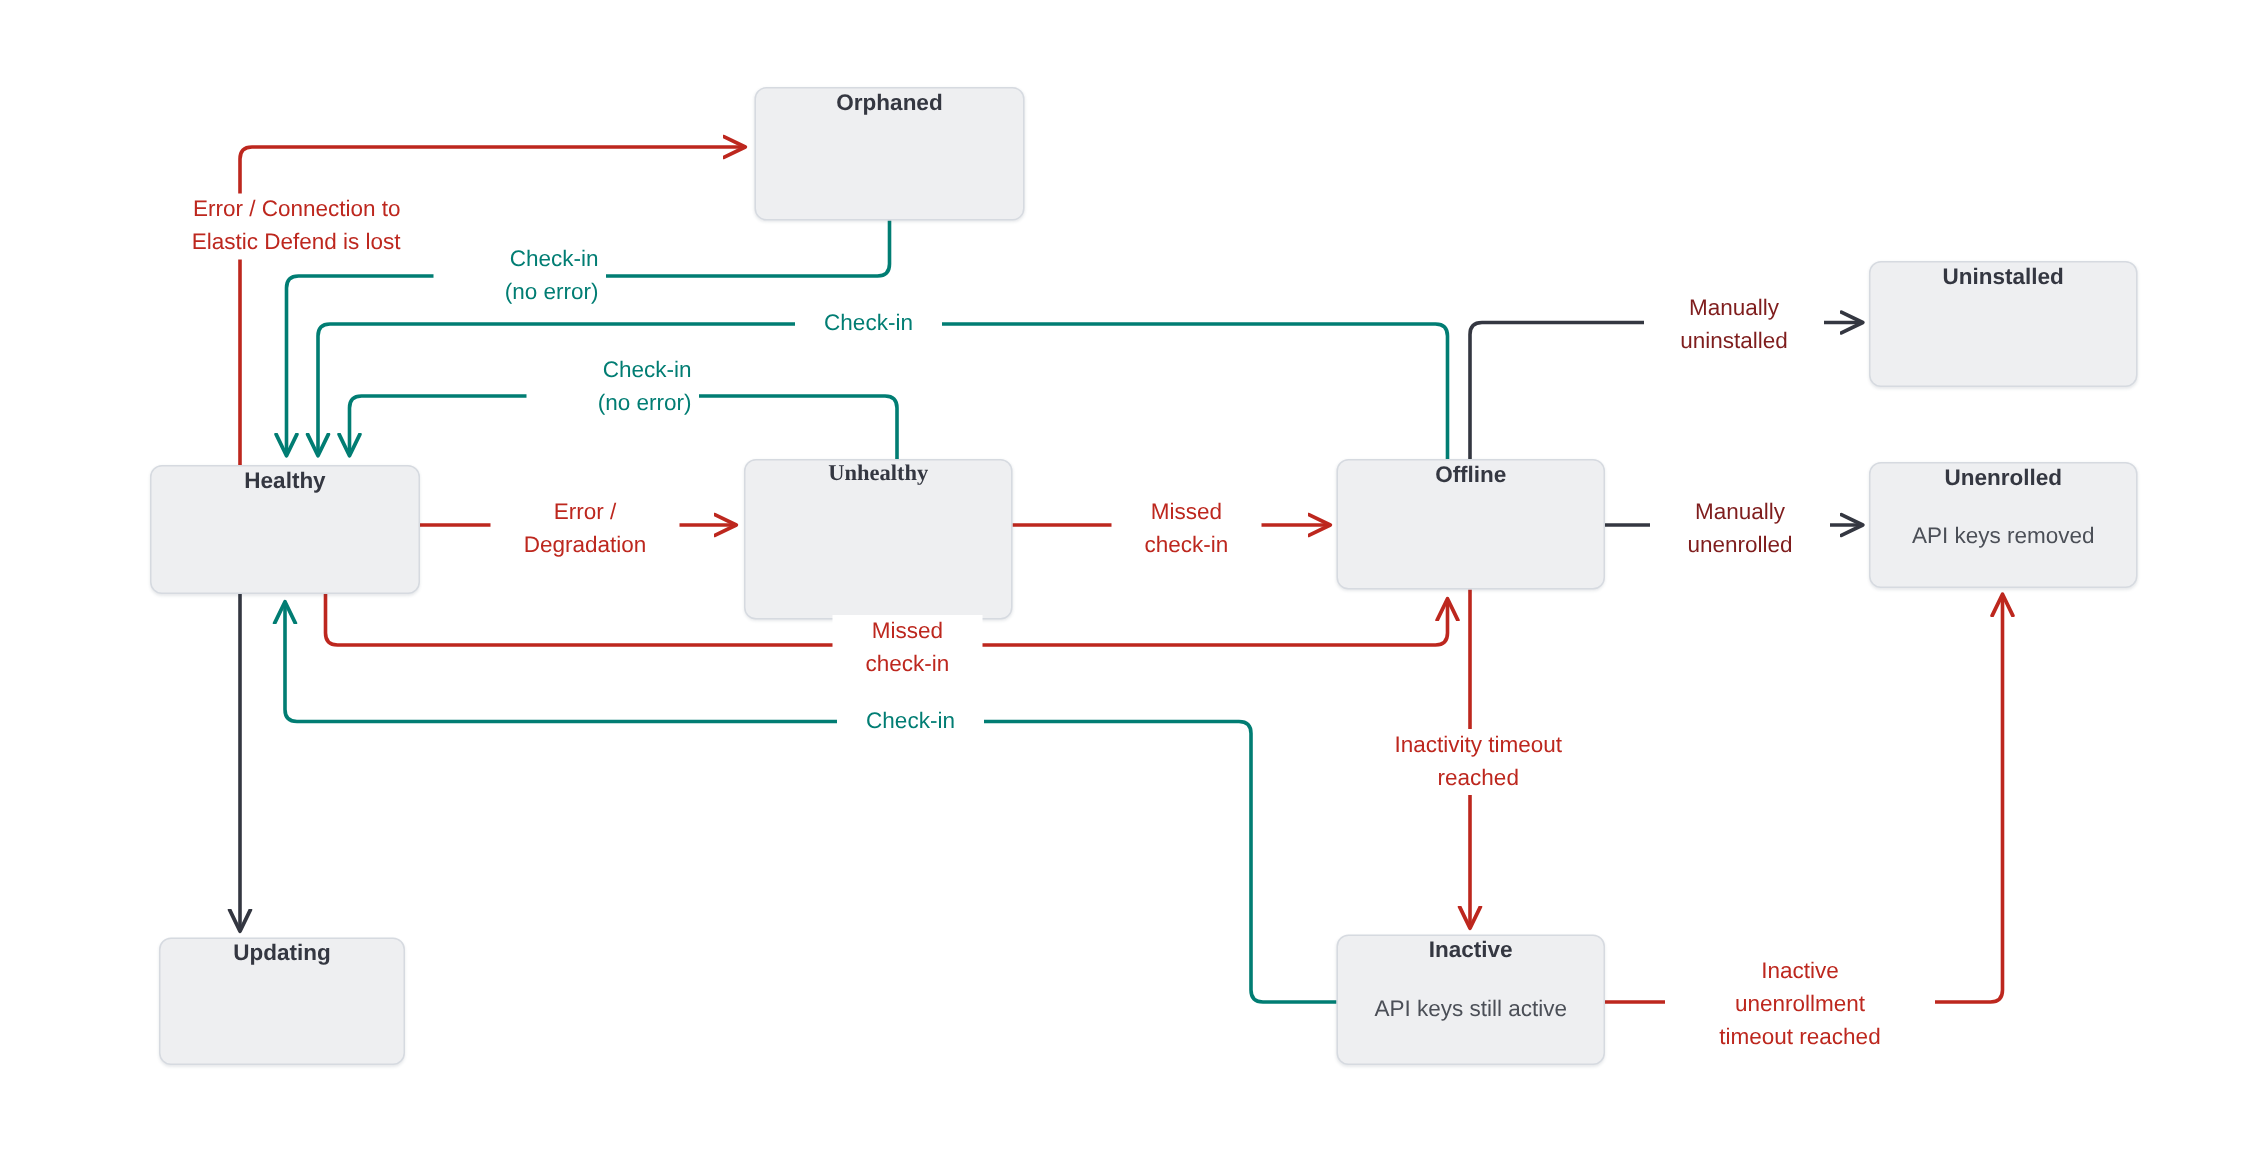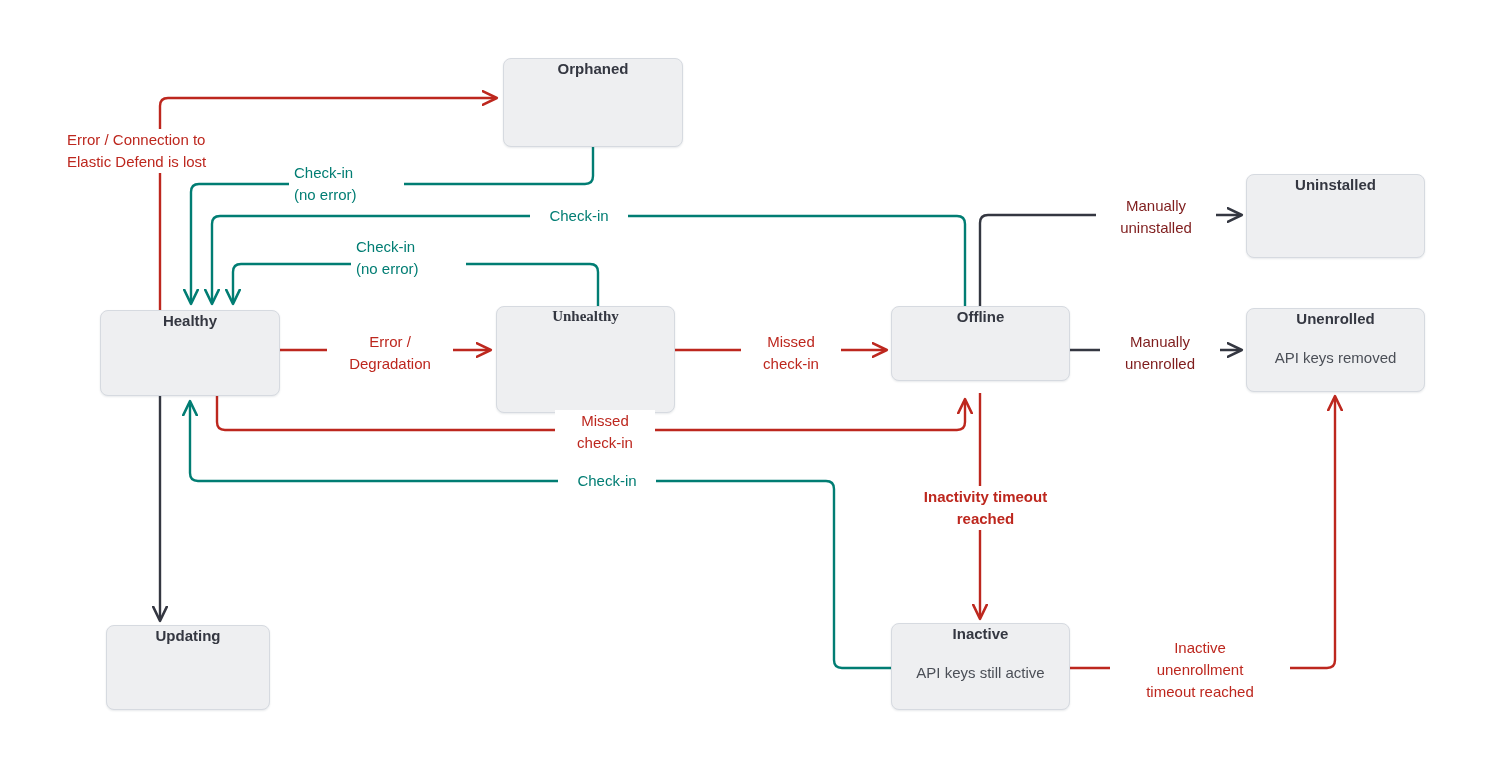--- a/index.html
+++ b/index.html
@@ -53,21 +53,21 @@
     line-height: 1.45;
     text-align: center;
     white-space: pre;
     z-index: 6;
     background: #ffffff;
     padding: 0 5px;
   }
   .lbl-red   { color: #BD271E; }
   .lbl-teal  { color: #017D73; }
   .lbl-black { color: #7f1d1d; }
-  .lbl-left  { text-align: left; }
+  .lbl-left  { text-align: right; }
 </style>
 </head>
 <body>
 
 <div id="canvas">
 
   <svg id="wires" viewBox="0 0 1494 769" xmlns="http://www.w3.org/2000/svg">
     <defs>
       <marker id="arrowRed" viewBox="0 0 10 10" refX="8.5" refY="5" markerWidth="7" markerHeight="7" orient="auto-start-reverse">
         <path d="M 0.5 0.9 L 9 5 L 0.5 9.1" fill="none" stroke="#BD271E" stroke-width="1.5" stroke-linecap="round" stroke-linejoin="round"></path>
@@ -116,21 +116,21 @@
   </div>
 
   <div class="node" style="left:100px; top:310px; width:180px; height:86px;">
     <div class="node-title">Healthy</div>
   </div>
 
   <div class="node" style="left:496px; top:306px; width:179px; height:107px;font-family:Liberation Serif, serif;">
     <div class="node-title">Unhealthy</div>
   </div>
 
-  <div class="node" style="left:891px; top:306px; width:179px; height:75px;">
+  <div class="node" style="left:891px; top:306px; width:179px; height:87px;">
     <div class="node-title">Offline</div>
   </div>
 
   <div class="node" style="left:1246px; top:174px; width:179px; height:84px;">
     <div class="node-title">Uninstalled</div>
   </div>
 
   <div class="node" style="left:1246px; top:308px; width:179px; height:84px;">
     <div class="node-title">Unenrolled</div>
     <div class="node-sub">API keys removed</div>
@@ -166,21 +166,21 @@
 check-in</div>
 
   <div class="edge-label lbl-teal" style="left:558px; top:470px; width:88px;">Check-in</div>
 
   <div class="edge-label lbl-black" style="left:1096px; top:195px; width:110px;">Manually
 uninstalled</div>
 
   <div class="edge-label lbl-black" style="left:1100px; top:331px; width:110px;">Manually
 unenrolled</div>
 
-  <div class="edge-label lbl-red" style="left:893px; top:486px; width:175px;font-weight:bold;">Inactivity timeout
+  <div class="edge-label lbl-red" style="left:893px; top:486px; width:175px;">Inactivity timeout
 reached</div>
 
   <div class="edge-label lbl-red" style="left:1110px; top:637px; width:170px;">Inactive
 unenrollment
 timeout reached</div>
 
 
 </div>
 
 </body></html>

